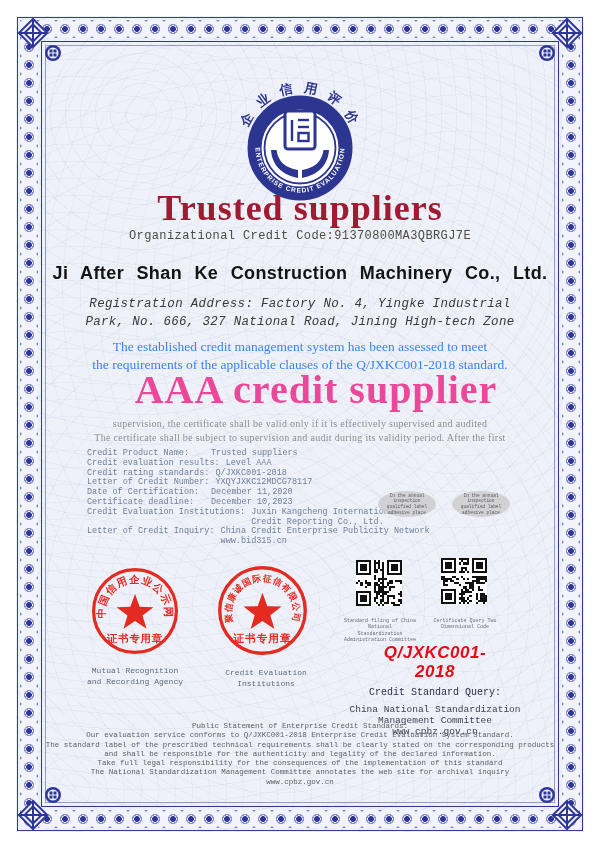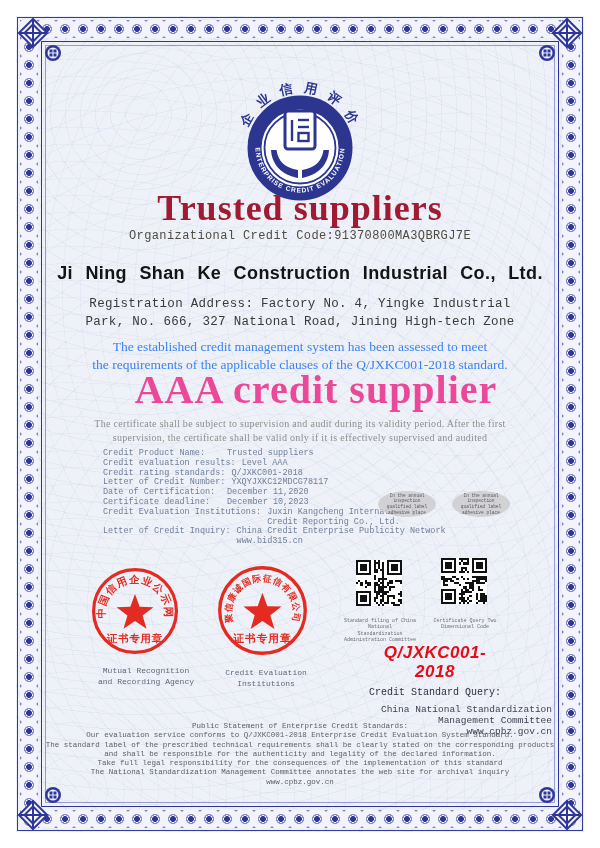--- a/index.html
+++ b/index.html
@@ -36,61 +36,61 @@
   .corner.br{right:8px;bottom:8px;transform:scale(-1,-1);}
 
   
   .ctr{position:absolute;left:0;width:600px;text-align:center;}
   .mono{font-family:"Liberation Mono","DejaVu Sans Mono",monospace;}
   .serif{font-family:"Liberation Serif","DejaVu Serif",serif;}
 
   .title{top:187px;font:700 36px "Liberation Serif",serif;color:#a01a31;letter-spacing:1px;}
   .orgcode{top:229px;font-size:12px;color:#4e4b42;letter-spacing:.4px;}
   .company{top:263px;font:700 18px "Liberation Sans",sans-serif;color:#141414;word-spacing:7px;letter-spacing:.4px;}
-  .addr{top:296px;font-size:12.5px;line-height:17.5px;color:#3a3a3a;letter-spacing:.3px;}
+  .addr{top:296px;font-size:12.5px;line-height:17.5px;color:#3a3a3a;letter-spacing:.3px;font-style:italic;}
   .assess{top:338px;font-size:13.5px;line-height:17.5px;color:#3b82f6;}
   .aaa{top:366px;font:700 40px "Liberation Serif",serif;color:#ec4899;letter-spacing:1px;padding-left:16px;}
   .note{top:417px;font-size:10px;line-height:14px;color:#8e8e8e;letter-spacing:.3px;}
 
   
   .details{position:absolute;left:87px;top:449px;width:470px;font-family:"Liberation Mono","DejaVu Sans Mono",monospace;font-size:8.5px;line-height:9.8px;color:#70809a;}
   .drow{display:flex;}
-  .dlabel{min-width:118px;white-space:nowrap;padding-right:6px;margin-left:16px;}
+  .dlabel{min-width:118px;white-space:nowrap;padding-right:6px;}
   .dvalue{white-space:nowrap;}
   .dvalue span{display:block;}
 
   .sticker{position:absolute;width:58px;height:26px;border-radius:50%;background:rgba(205,205,207,.85);
     display:flex;flex-direction:column;align-items:center;justify-content:center;
     font-family:"Liberation Mono",monospace;font-size:4.5px;line-height:5.6px;color:#55555f;text-align:center;}
   .sticker.s1{left:378px;top:491px;}
   .sticker.s2{left:452px;top:491px;}
 
   
   .seal{position:absolute;}
   .seal.one{left:90px;top:566px;width:90px;height:90px;}
   .seal.two{left:216px;top:564px;width:93px;height:93px;}
   .seal-cap{position:absolute;font-family:"Liberation Mono",monospace;font-size:8px;line-height:10.5px;color:#5c6b7d;text-align:center;}
-  .seal-cap.c1{left:76px;top:666px;width:140px;}
+  .seal-cap.c1{left:65px;top:666px;width:140px;}
   .seal-cap.c2{left:196px;top:668px;width:140px;}
 
   
   .qr{position:absolute;width:46px;height:46px;background:#fff;}
   .qr.q1{left:356px;top:560px;}
   .qr.q2{left:441px;top:558px;}
   .qr svg{width:100%;height:100%;display:block;}
   .qr-cap{position:absolute;font-family:"Liberation Mono",monospace;font-size:5px;line-height:6.4px;color:#6e6e78;text-align:center;}
   .qr-cap.c1{left:338px;top:618px;width:84px;}
   .qr-cap.c2{left:428px;top:618px;width:74px;}
 
   
   .stdcode{position:absolute;left:345px;top:643px;width:180px;text-align:center;
     font:italic 900 17px "Liberation Sans",sans-serif;color:#e60c18;line-height:19px;letter-spacing:.5px;}
   .query-title{position:absolute;left:330px;top:687px;width:210px;text-align:center;
     font-family:"Liberation Mono",monospace;font-size:10px;color:#2e2e3e;}
-  .query-body{position:absolute;left:318px;top:704px;width:234px;text-align:right;
+  .query-body{position:absolute;left:318px;top:704px;width:234px;text-align:center;
     font-family:"Liberation Mono",monospace;font-size:9.5px;line-height:11px;color:#3f3f52;}
 
   
   .footer{position:absolute;left:42px;top:722px;width:516px;text-align:center;
     font-family:"Liberation Mono",monospace;font-size:7.5px;line-height:9.3px;color:#5f5f64;}
 </style>
 </head>
 <body>
 
 <div class="page">
@@ -183,37 +183,37 @@
       <rect x="68.5" y="53" width="10" height="8"></rect>
     </g>
     <path d="M 41,70 C 42,85 52,95 68,98 L 68,90 C 55,88 48,81 46.5,70 Z" fill="#2c3590"></path>
     <path d="M 99,70 C 98,85 88,95 72,98 L 72,90 C 85,88 92,81 93.5,70 Z" fill="#2c3590"></path>
   </svg>
 
   <div class="ctr title">Trusted suppliers</div>
 
   <div class="ctr orgcode mono"><span>Organizational Credit Code:</span><span>91370800MA3QBRGJ7E</span></div>
 
-  <div class="ctr company">Ji Ning Shan Ke Construction Industrial Co., Ltd.</div>
+  <div class="ctr company">Ji After Shan Ke Construction Machinery Co., Ltd.</div>
 
   <div class="ctr addr mono">
     <div>Registration Address: Factory No. 4, Yingke Industrial</div>
     <div>Park, No. 666, 327 National Road, Jining High-tech Zone</div>
   </div>
 
   <div class="ctr assess serif">
     <div>The established credit management system has been assessed to meet</div>
     <div>the requirements of the applicable clauses of the Q/JXKC001-2018 standard.</div>
   </div>
 
   <div class="ctr aaa">AAA credit supplier</div>
 
   <div class="ctr note serif">
+    <div>supervision, the certificate shall be valid only if it is effectively supervised and audited</div>
     <div>The certificate shall be subject to supervision and audit during its validity period. After the first</div>
-    <div>supervision, the certificate shall be valid only if it is effectively supervised and audited</div>
   </div>
 
   <div class="details">
     <div class="drow">
       <span class="dlabel">Credit Product Name:</span>
       <span class="dvalue">Trusted suppliers</span>
     </div>
     <div class="drow">
       <span class="dlabel">Credit evaluation results:</span>
       <span class="dvalue">Level AAA</span>

